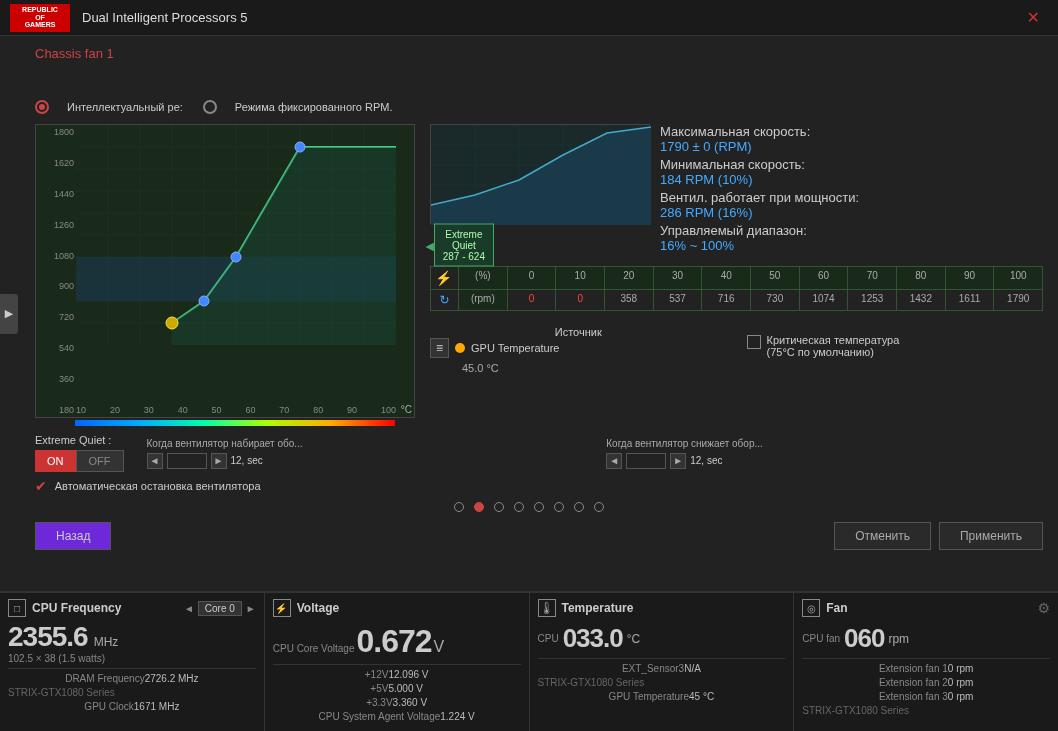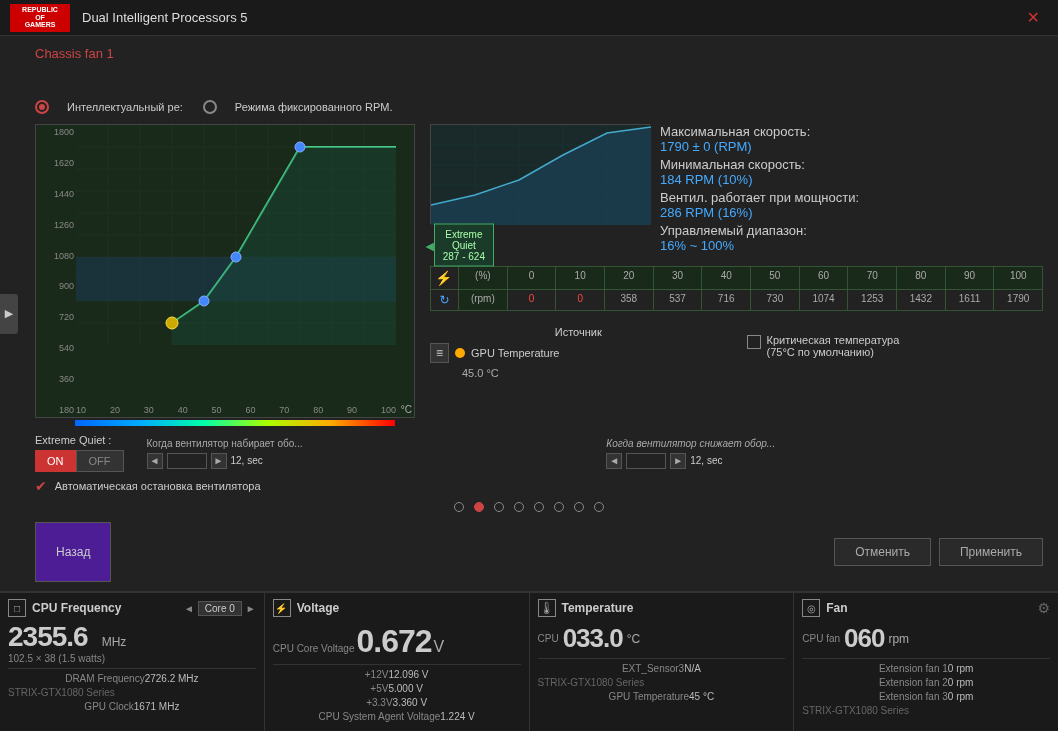--- a/index.html
+++ b/index.html
@@ -269,21 +269,20 @@
     
     .source-section {
       display: flex;
       gap: 20px;
       margin-top: 5px;
       align-items: flex-start;
     }
     .source-title {
       text-align: center;
       color: #ccc;
-      margin-bottom: 5px;
       font-size: 11px;
     }
     .source-item {
       display: flex;
       align-items: center;
       gap: 6px;
       margin-bottom: 4px;
     }
     .source-icon-btn {
       background: #333;
@@ -400,24 +399,24 @@
 
     
     .bottom-buttons {
       display: flex;
       justify-content: space-between;
       align-items: center;
       margin-top: 10px;
       margin-left: 20px;
     }
     .btn-back {
-      background: #4c1d95;
+      background: #6d28d9;
       border: 1px solid #555;
       color: #ccc;
-      padding: 22px 20px;
+      padding: 6px 20px;
       cursor: pointer;
       font-size: 12px;
     }
     .btn-group {
       display: flex;
       gap: 8px;
     }
     .btn-cancel {
       background: #2a2a2a;
       border: 1px solid #555;
@@ -762,21 +761,21 @@
       <div style="font-size:10px;color:#aaa;margin-bottom:4px;">Когда вентилятор набирает обо...</div>
       <div class="spin-row">
         <div class="spin-arrow">◄</div>
         <div style="width:40px;height:16px;background:#222;border:1px solid #555;"></div>
         <div class="spin-arrow">►</div>
         <span class="spin-value">12, sec</span>
       </div>
     </div>
 
     <div style="flex:1;">
-      <div style="font-size:10px;color:#aaa;margin-bottom:4px;font-style:italic;">Когда вентилятор снижает обор...</div>
+      <div style="font-size:10px;color:#aaa;margin-bottom:4px;">Когда вентилятор снижает обор...</div>
       <div class="spin-row">
         <div class="spin-arrow">◄</div>
         <div style="width:40px;height:16px;background:#222;border:1px solid #555;"></div>
         <div class="spin-arrow">►</div>
         <span class="spin-value">12, sec</span>
       </div>
     </div>
   </div>
 
   <div class="auto-stop-row">
@@ -810,21 +809,21 @@
   <div class="status-panel">
     <div class="status-panel-header">
       <div class="status-panel-icon">□</div>
       <span class="status-panel-title">CPU Frequency</span>
       <div class="status-panel-nav">
         <span class="nav-arrow">◄</span>
         <span class="nav-label">Core 0</span>
         <span class="nav-arrow">►</span>
       </div>
     </div>
-    <div style="display:flex;align-items:baseline;gap:10px;">
+    <div style="display:flex;align-items:baseline;gap:2px;">
       <span class="big-value">2355.6</span>
       <span class="big-unit">MHz</span>
     </div>
     <div class="sub-value-row">102.5 × 38  (1.5 watts)</div>
     <hr class="separator-line">
     <div class="small-data-row">
       <span>DRAM Frequency</span>
       <span class="small-data-val">2726.2 MHz</span>
     </div>
     <div style="font-size:10px;color:#666;margin-top:3px;">STRIX-GTX1080 Series</div>

